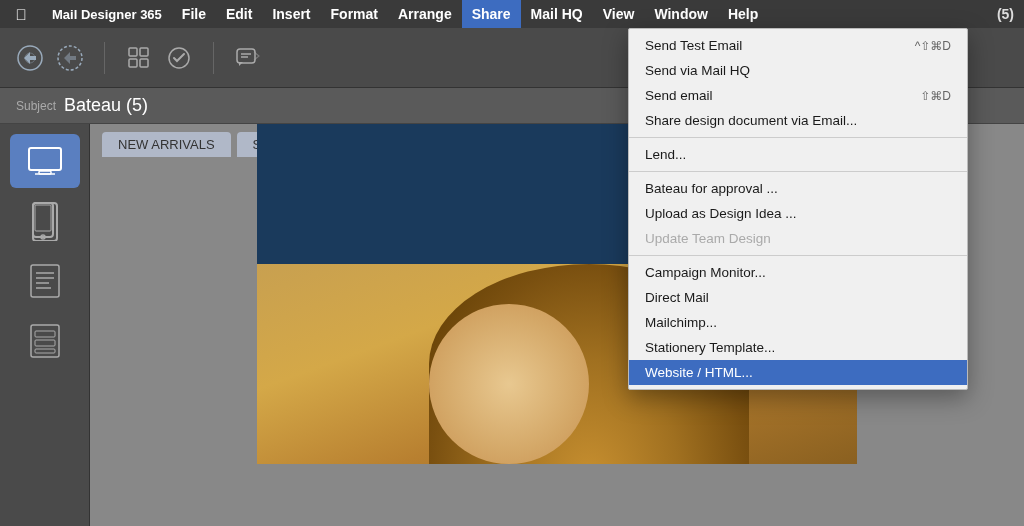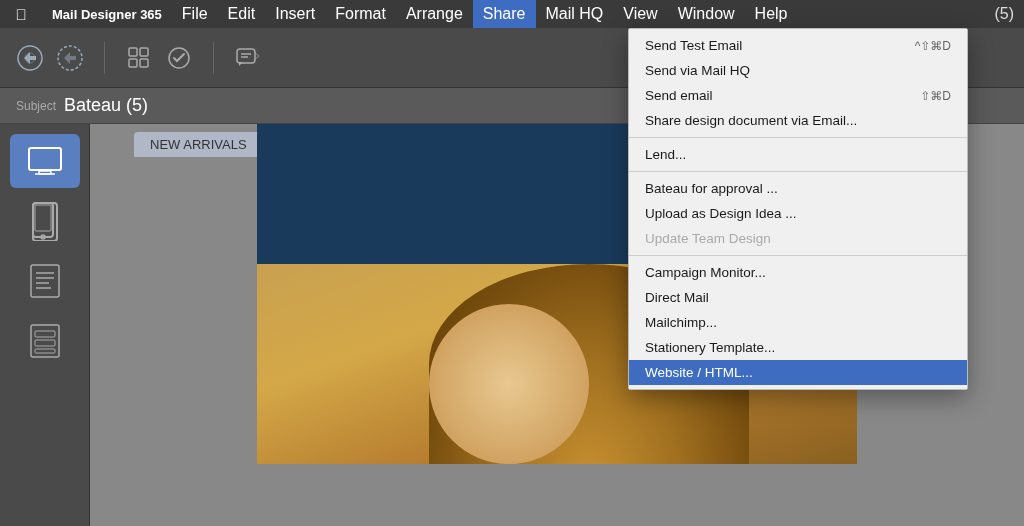--- a/index.html
+++ b/index.html
@@ -30,28 +30,29 @@
       color: #fff;
       font-size: 15px;
     }
     .menubar-appname {
       font-size: 13px;
       font-weight: 700;
       color: #fff;
       padding: 0 10px;
     }
     .menubar-item {
-      font-size: 16px;
+      font-size: 14px;
       color: #fff;
       padding: 0 10px;
       height: 100%;
       display: flex;
       align-items: center;
       cursor: default;
       white-space: nowrap;
+      font-weight: bold;
     }
     .menubar-item.active {
       background: #3d6cc0;
       color: #fff;
     }
     .menubar-right {
       margin-left: auto;
       display: flex;
       align-items: center;
     }
@@ -174,21 +175,20 @@
       gap: 6px;
       padding-left: 12px;
     }
     .email-tab {
       background: #b0b8c8;
       border-radius: 4px 4px 0 0;
       padding: 5px 16px;
       font-size: 13px;
       color: #333;
       cursor: pointer;
-      margin-left: 32px;
     }
 
     .email-header-bg {
       background: #1a3a5c;
       height: 140px;
       position: relative;
     }
     .dropdown-menu {
       position: absolute;
       top: 28px;

